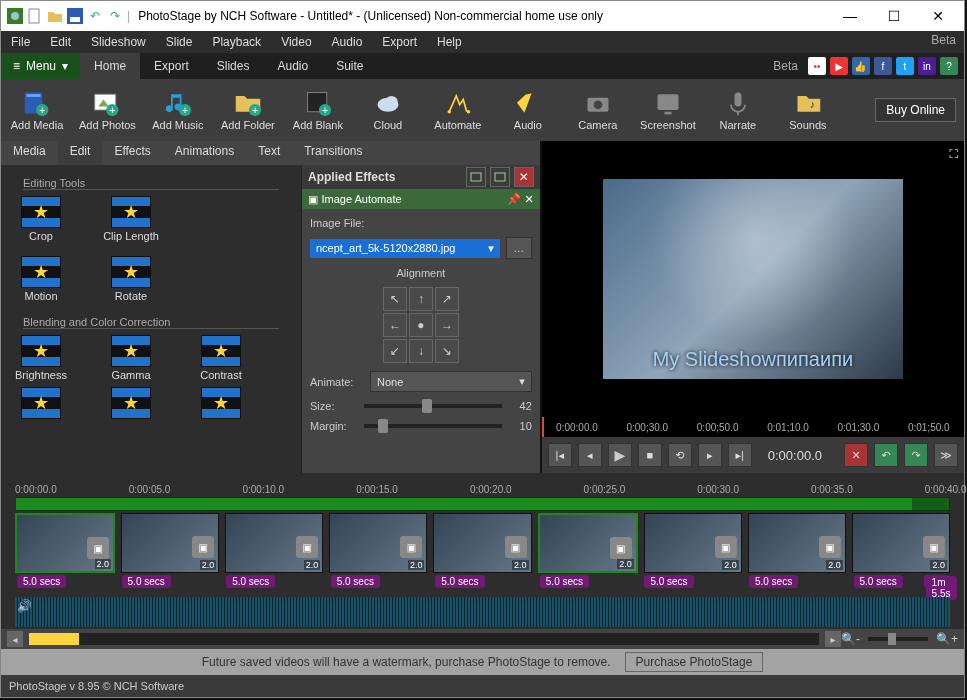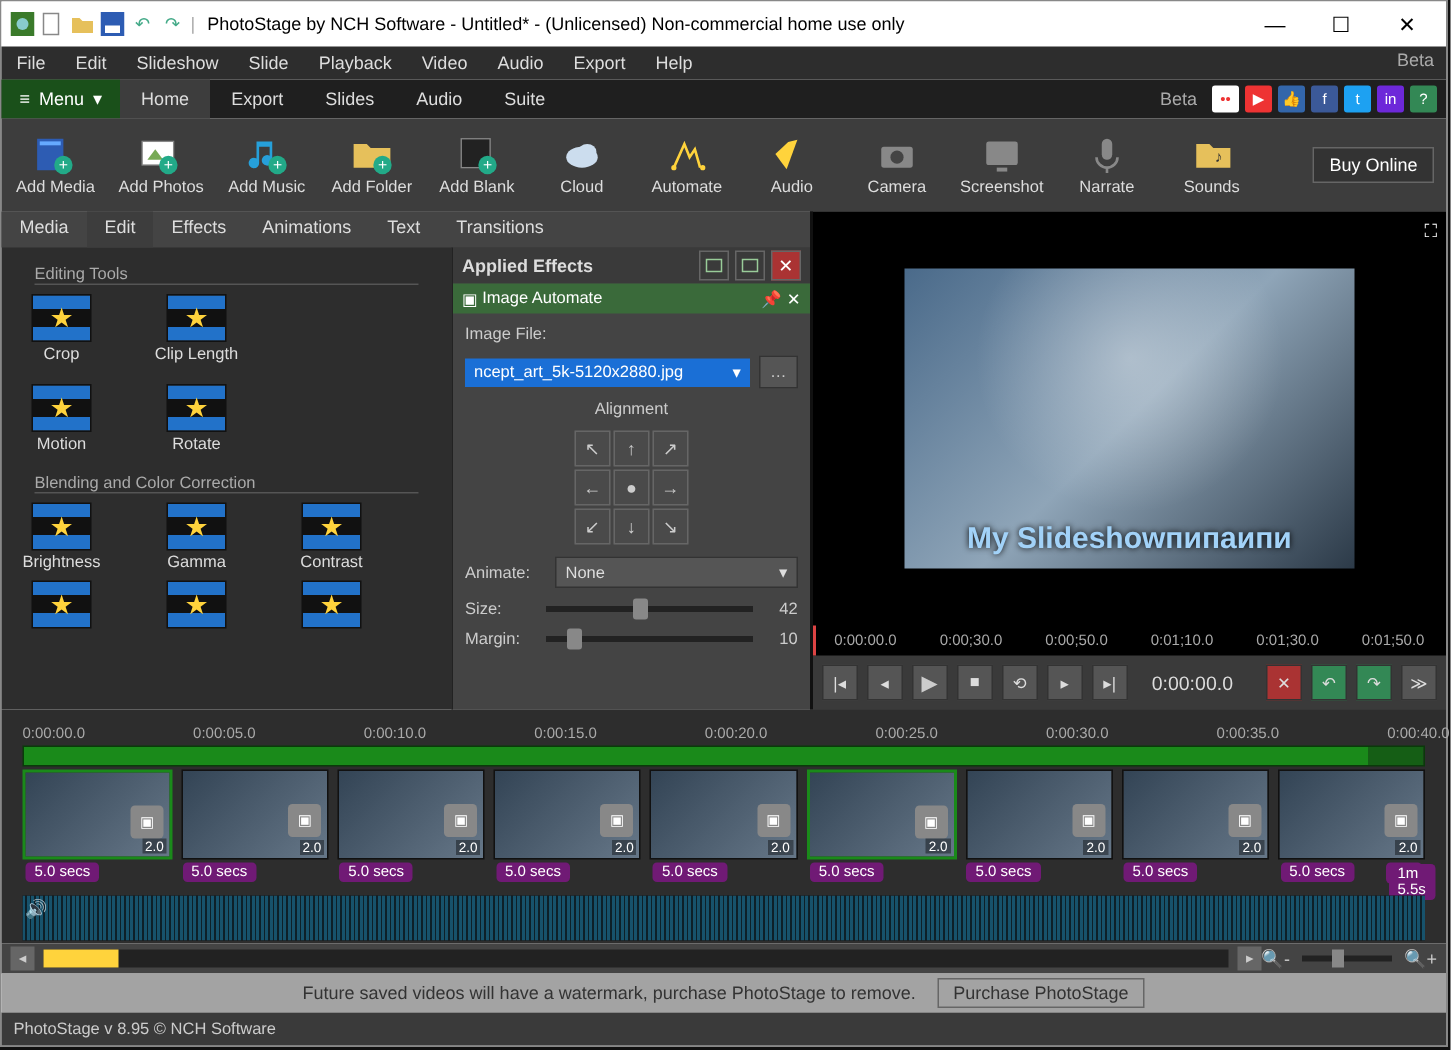--- a/index.html
+++ b/index.html
@@ -57,21 +57,21 @@
 .slider-row { display: flex; align-items: center; gap: 6px; justify-content: center; }
 .slider-row .lbl { width: 48px; }
 .slider-row .track { flex: 1; height: 4px; background: #222; position: relative; }
 .slider-row .thumb { position: absolute; top: -5px; width: 10px; height: 14px; background: #888; border-radius: 2px; }
 .slider-row .val { width: 24px; text-align: right; }
 
 .preview { flex: 1; background: #000; display: flex; flex-direction: column; border-left: 2px solid #111; }
 .preview .pv-img { flex: 1; position: relative; display: flex; align-items: center; justify-content: center; }
 .pv-img .inner { width: 300px; height: 200px; background: linear-gradient(135deg,#4a6a8a 0%, #8fa5b8 50%, #2c3a48 100%); position: relative; overflow: hidden; }
 .pv-img .inner::before { content: ""; position: absolute; inset: 0; background: radial-gradient(circle at 50% 30%, rgba(255,255,255,0.35), transparent 50%); }
-.pv-img .caption { position: absolute; bottom: 8px; left: 0; right: 0; text-align: center; color: #a2d2f8; font-size: 20px; font-weight: bold; text-shadow: 0 0 4px #000; }
+.pv-img .caption { position: absolute; bottom: 8px; left: 0; right: 0; text-align: center; color: #a2d2f8; font-size: 20px; font-weight: normal; text-shadow: 0 0 4px #000; }
 .fs-icon { position: absolute; top: 6px; right: 6px; color: #fff; }
 .pv-time { height: 20px; display: flex; color: #aaa; font-size: 10px; justify-content: space-around; align-items: center; position: relative; }
 .pv-time .ph { position: absolute; left: 0; top: 0; bottom: 0; width: 2px; background: #d44; }
 .pv-ctrl { height: 36px; background: #3a3a3a; display: flex; align-items: center; padding: 0 6px; gap: 6px; }
 .pc { width: 24px; height: 24px; background: #555; border: 1px solid #333; display: flex; align-items: center; justify-content: center; color: #ddd; font-size: 11px; }
 .pc.play { font-size: 14px; color: #ccc; }
 .pc.red { background: #a33; }
 .pc.grn { background: #385; }
 .pv-ctrl .time { margin: 0 10px; color: #ddd; font-size: 13px; }
 
@@ -163,21 +163,21 @@
     <div class="rtab">Slides</div>
     <div class="rtab">Audio</div>
     <div class="rtab">Suite</div>
     <div class="right">
       <span style="color:#aaa;margin-right:6px">Beta</span>
       <span class="social" style="background:#fff;color:#e33">••</span>
       <span class="social" style="background:#e33">▶</span>
       <span class="social" style="background:#36a">👍</span>
       <span class="social" style="background:#3b5998">f</span>
       <span class="social" style="background:#1da1f2">t</span>
-      <span class="social" style="background:#6d28d9">in</span>
+      <span class="social" style="background:#4c1d95">in</span>
       <span class="social" style="background:#385">?</span>
     </div>
   </div>
 
   <div class="toolbar">
     <div class="tbtn">
         <svg viewBox="0 0 32 32">
           <rect x="2" y="4" width="20" height="24" fill="#2d5cb3"></rect>
           <rect x="4" y="6" width="16" height="3" fill="#6af"></rect>
           <circle cx="22" cy="24" r="7" fill="#2a8"></circle>

